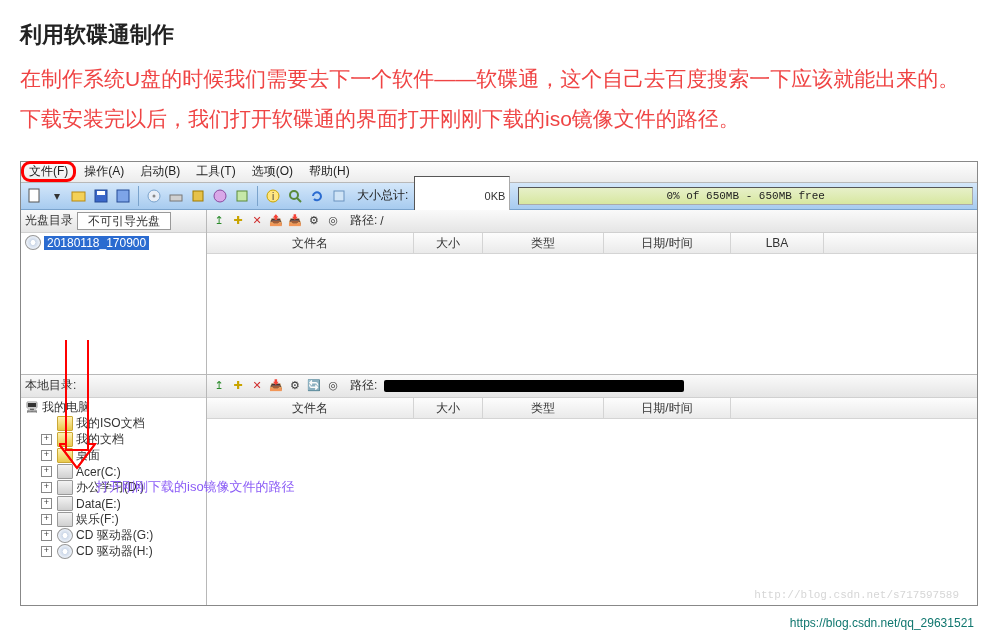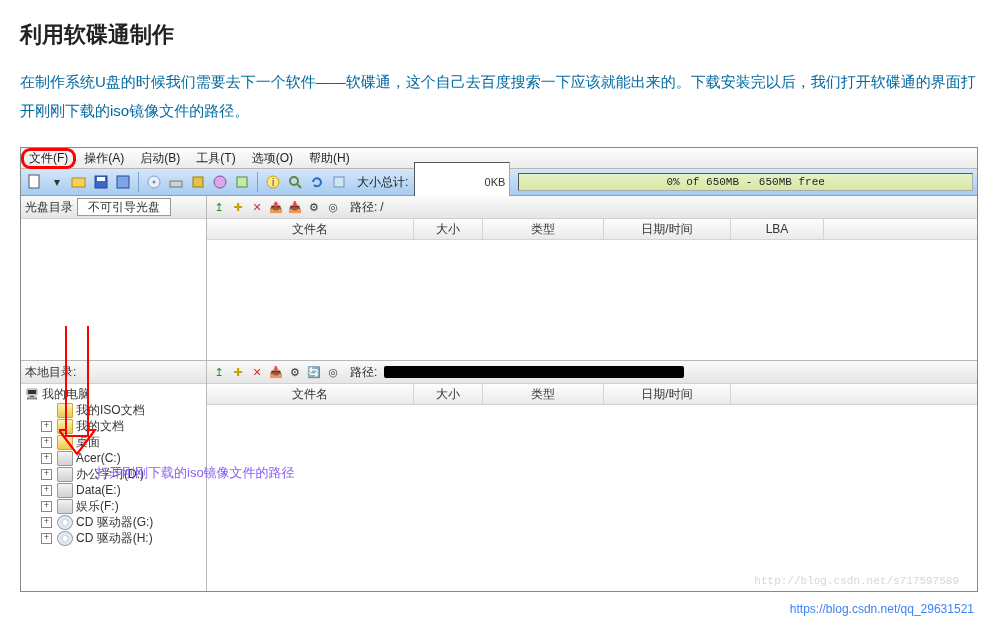--- a/index.html
+++ b/index.html
@@ -7,27 +7,27 @@
     padding: 20px;
     font-family: "Microsoft YaHei", Arial, sans-serif;
     background: #fff;
     color: #333;
     width: 996px;
     box-sizing: border-box;
   }
   h2 {
     font-size: 22px;
     font-weight: bold;
-    margin: 0 0 18px 0;
+    margin: 0 0 9px 0;
     color: #222;
   }
   p.desc {
-    font-size: 15px;
+    font-size: 21px;
     line-height: 1.9;
-    color: #0369a1;
+    color: #ef4444;
     margin: 8px 0 22px 0;
   }
 
   .app-window {
     border: 1px solid #888;
     width: 956px;
     font-size: 12px;
     background: #fff;
     position: relative;
   }
@@ -267,21 +267,21 @@
     position: absolute;
     right: 18px;
     bottom: 4px;
     color: #d6d6d6;
     font-size: 11px;
     font-family: "Courier New", monospace;
     text-align: center;
   }
   .watermark2 {
     text-align: right;
-    color: #3b82f6;
+    color: #0f766e;
     font-size: 12px;
     margin-top: 10px;
     padding-right: 2px;
   }
 </style>
 </head>
 <body>
 
 <h2>利用软碟通制作</h2>
 <p class="desc">在制作系统U盘的时候我们需要去下一个软件——软碟通，这个自己去百度搜索一下应该就能出来的。下载安装完以后，我们打开软碟通的界面打开刚刚下载的iso镜像文件的路径。</p>
@@ -373,20 +373,26 @@
     <span class="size-label">大小总计:</span>
     <span class="size-box">0KB</span>
     <div class="progress-bar">0% of 650MB - 650MB free</div>
   </div>
 
   <div class="split">
     <div class="left-pane">
       <div class="left-header">
         <span>光盘目录</span>
         <span class="boot-type">不可引导光盘</span>
+      </div>
+      <div class="left-body">
+        <div class="tree-item">
+          <span class="icn cd"></span>
+          <span class="sel">20180118_170900</span>
+        </div>
       </div>
     </div>
     <div class="right-pane">
       <div class="mini-toolbar">
         <span class="mini-btn" style="color:#2a8a2a">↥</span>
         <span class="mini-btn" style="color:#c9a400">✚</span>
         <span class="mini-btn" style="color:#d03030">✕</span>
         <span class="mini-btn">📤</span>
         <span class="mini-btn">📥</span>
         <span class="mini-btn">⚙</span>

